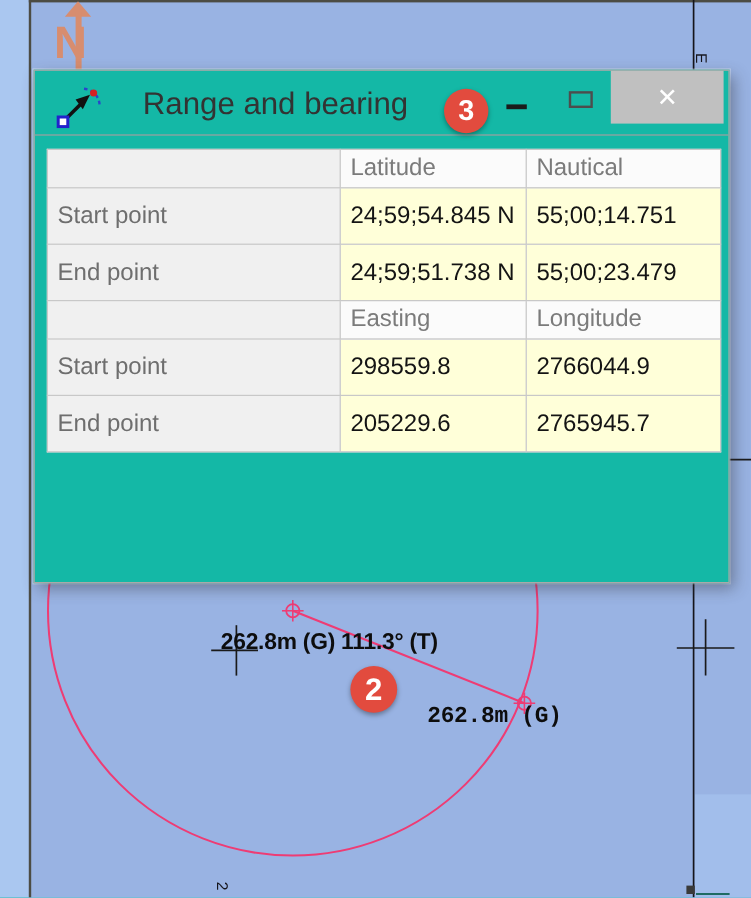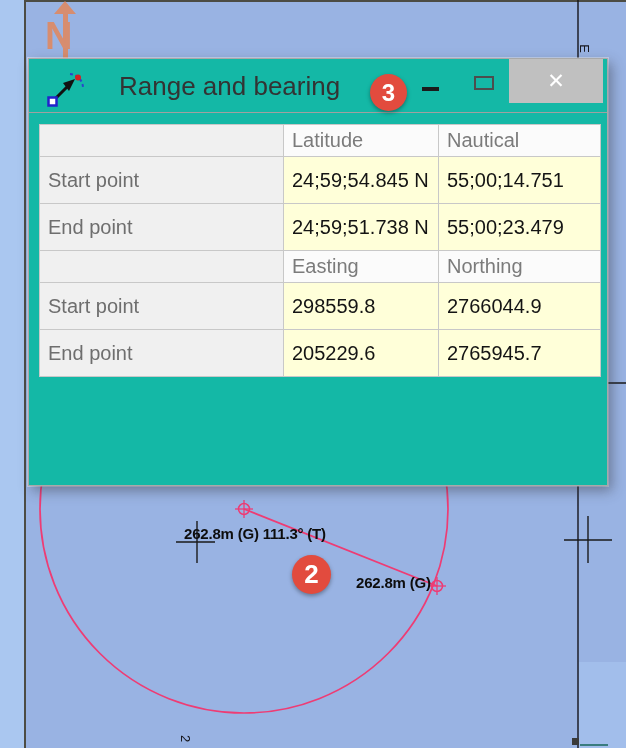--- a/index.html
+++ b/index.html
@@ -21,23 +21,23 @@
   .edge-label.bottom{left:182px;top:731px;}
 
   .north{position:absolute;left:44px;top:1px;width:46px;height:64px;opacity:.92;}
   .north .head{position:absolute;left:10px;top:0;width:0;height:0;
     border-left:11px solid transparent;border-right:11px solid transparent;
     border-bottom:13px solid var(--north-orange);}
   .north .shaft{position:absolute;left:19px;top:9px;width:5px;height:53px;background:var(--north-orange);}
   .north .letter{position:absolute;left:1px;top:16px;font-size:38px;font-weight:bold;
     color:var(--north-orange);line-height:1;}
 
-  .map-label{position:absolute;font-size:15px;font-weight:600;color:#0d0d0d;white-space:nowrap;letter-spacing:-0.2px;}
+  .map-label{position:absolute;font-size:19px;font-weight:600;color:#0d0d0d;white-space:nowrap;letter-spacing:-0.2px;}
   .map-label.full{left:184px;top:525px;}
-  .map-label.short{left:356px;top:574px;}
+  .map-label.short{left:356px;top:586px;font-family:Liberation Mono, monospace;}
 
   .badge{border-radius:50%;background:var(--badge-red);color:#fff;font-weight:bold;
     display:flex;align-items:center;justify-content:center;
     box-shadow:0 2px 4px rgba(0,0,0,.35);}
   .badge.on-map{position:absolute;left:292px;top:555px;width:39px;height:39px;font-size:26px;}
 
   
   .dialog{position:absolute;left:28px;top:58px;width:580px;height:428px;background:#14b8a6;
     border:1px solid #a9a9a9;box-shadow:4px 5px 12px rgba(50,50,60,.45),0 0 0 1px rgba(255,255,255,.4);}
   .titlebar{position:relative;height:54px;border-bottom:1px solid #a0a0a0;}
@@ -155,21 +155,21 @@
         <td class="val">55;00;14.751</td>
       </tr>
       <tr class="data">
         <td class="lbl">End point</td>
         <td class="val">24;59;51.738 N</td>
         <td class="val">55;00;23.479</td>
       </tr>
       <tr class="hdr">
         <td class="lbl"></td>
         <td>Easting</td>
-        <td>Northing</td>
+        <td>Longitude</td>
       </tr>
       <tr class="data">
         <td class="lbl">Start point</td>
         <td class="val">298559.8</td>
         <td class="val">2766044.9</td>
       </tr>
       <tr class="data">
         <td class="lbl">End point</td>
         <td class="val">205229.6</td>
         <td class="val">2765945.7</td>

